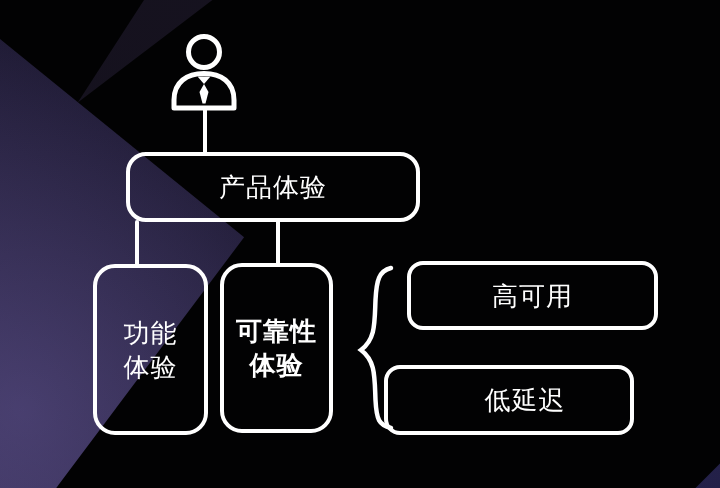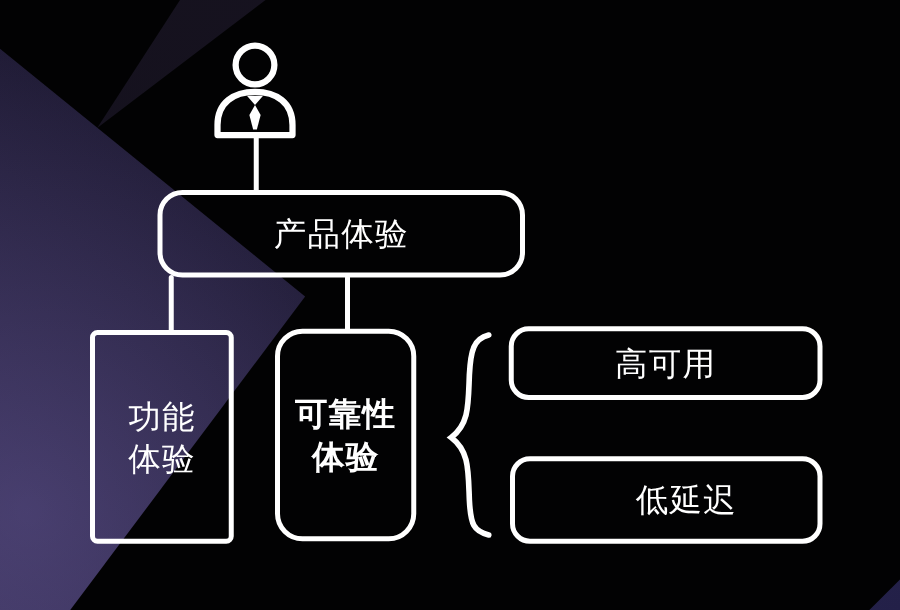--- a/index.html
+++ b/index.html
@@ -28,24 +28,24 @@
   }
   
   .node{
     position:absolute;box-sizing:border-box;
     border:4px solid #fff;border-radius:20px;
     color:#fff;font-size:26px;font-weight:500;letter-spacing:1px;
     display:flex;align-items:center;justify-content:center;
     text-align:center;white-space:pre-line;line-height:34px;
   }
   .node-root{left:78px;top:152px;width:294px;height:70px;margin-left:48px;}
-  .node-functional{left:72px;top:264px;width:115px;height:171px;border-radius:6px;}
+  .node-functional{left:93px;top:264px;width:115px;height:171px;border-radius:22px;}
   .node-reliability{left:220px;top:263px;width:113px;height:170px;border-radius:22px;font-weight:bold;}
-  .node-ha{left:407px;top:261px;width:251px;height:59px;border-radius:16px;}
-  .node-latency{left:408px;top:365px;width:250px;height:70px;border-radius:16px;padding-left:32px;}
+  .node-ha{left:407px;top:261px;width:251px;height:69px;border-radius:16px;}
+  .node-latency{left:384px;top:365px;width:250px;height:70px;border-radius:16px;padding-left:32px;}
   
   .connector{position:absolute;width:4px;background:#fff;border-radius:2px;}
   .conn-person-root{left:203px;top:108px;height:46px;}
   .conn-root-functional{left:135px;top:220px;height:46px;}
   .conn-root-reliability{left:276px;top:220px;height:45px;}
   
   .person-icon{position:absolute;left:168px;top:32px;width:72px;height:80px;}
   .brace{position:absolute;left:352px;top:262px;width:48px;height:172px;}
 </style>
 </head>

